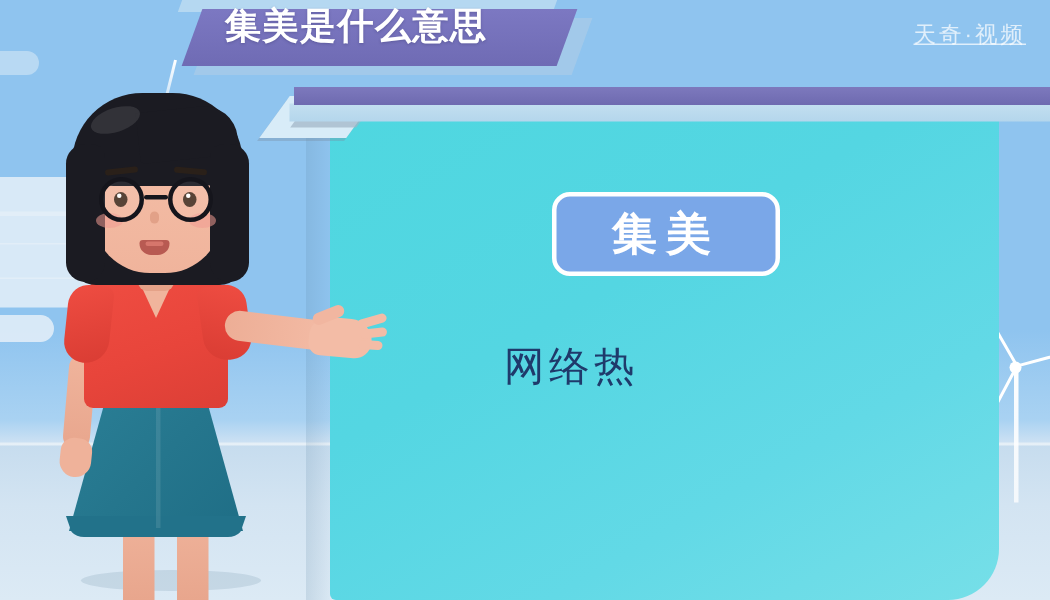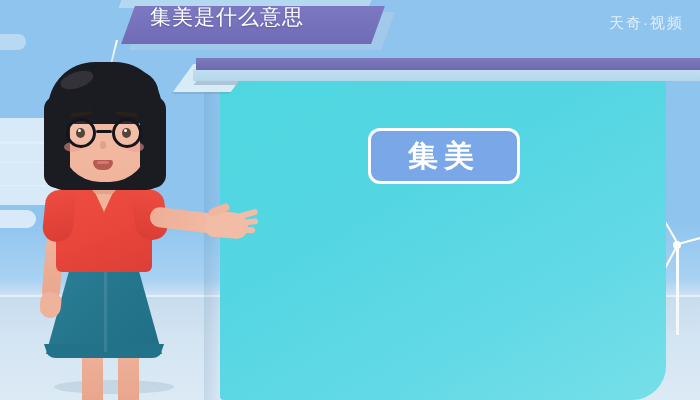--- a/index.html
+++ b/index.html
@@ -92,34 +92,35 @@
     transform:skewX(-20deg);
   }
   .banner{
     position:absolute; left:128px; top:6px; width:250px; height:38px;
     background:linear-gradient(180deg,#7c78c2 0%,#6f6bb4 100%);
     transform:skewX(-20deg);
   }
   .banner-text{
     position:absolute; left:150px; top:6px; width:220px; height:22px;
     display:flex; align-items:center;
-    color:#ffffff; font-size:21px; font-weight:normal; letter-spacing:1px;
+    color:#ffffff; font-size:24px; font-weight:bold; letter-spacing:1px;
     white-space:nowrap;
     text-shadow:0 1px 2px rgba(40,40,90,.3);
   }
   .banner-hilite{
     position:absolute; left:120px; top:0px; width:250px; height:8px;
     background:#bcdcf1; opacity:.85; transform:skewX(-20deg);
   }
 
   
   .watermark{
     position:absolute; right:16px; top:14px;
     color:rgba(255,255,255,.72); font-size:15px; letter-spacing:2px;
     white-space:nowrap;
+    text-decoration:underline;
   }
 
   
   .keyword-box{
     position:absolute; left:368px; top:128px; width:152px; height:56px;
     background:#7aa7e8;
     border:3px solid #ffffff;
     border-radius:12px;
     display:flex; align-items:center; justify-content:center;text-align:center;
   }
@@ -345,20 +346,21 @@
   <div class="board-shadow"></div>
   <div class="board-body"></div>
   <div class="board-corner"></div>
   <div class="board-corner2"></div>
   <div class="board-lip"></div>
   <div class="board-top-bar"></div>
 
   <div class="keyword-box">
     <span class="keyword-text">集美</span>
   </div>
+  <div class="body-text">网络热</div>
 
   <div class="banner-hilite"></div>
   <div class="banner-shadow"></div>
   <div class="banner"></div>
   <div class="banner-text">集美是什么意思</div>
 
   <div class="watermark">天奇·视频</div>
 
   <div class="char">
     <div class="shadow-foot"></div>

